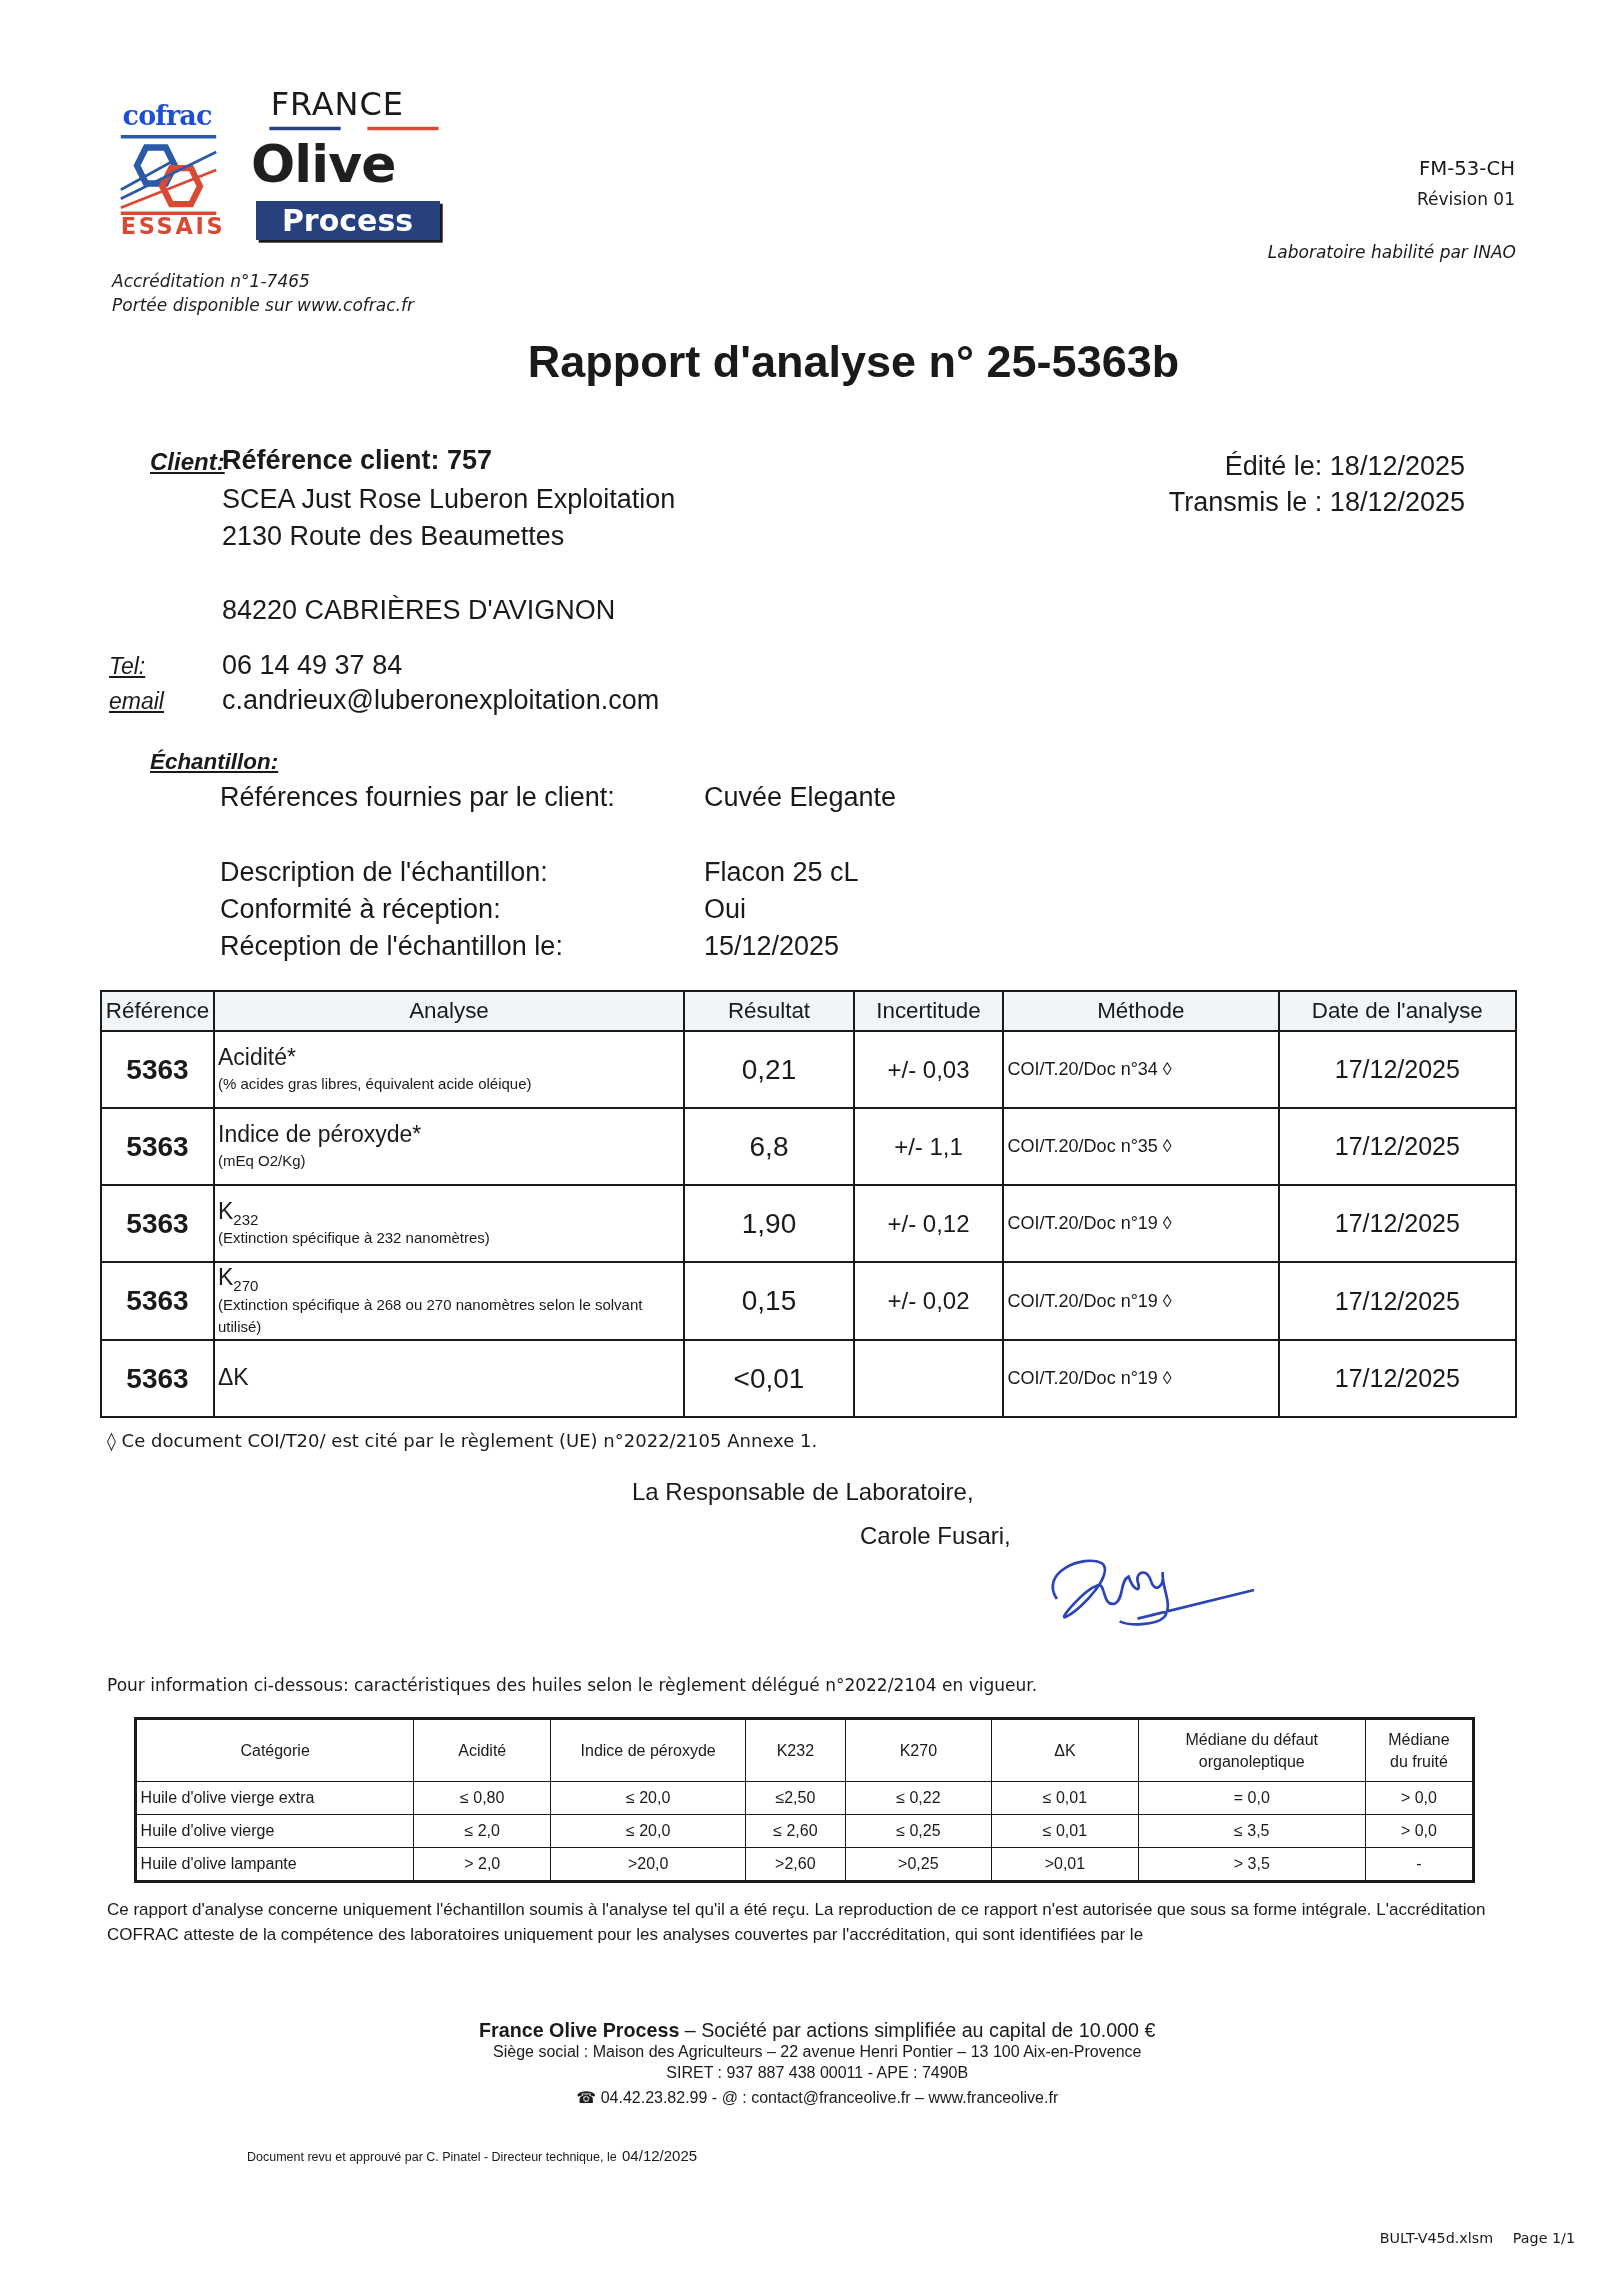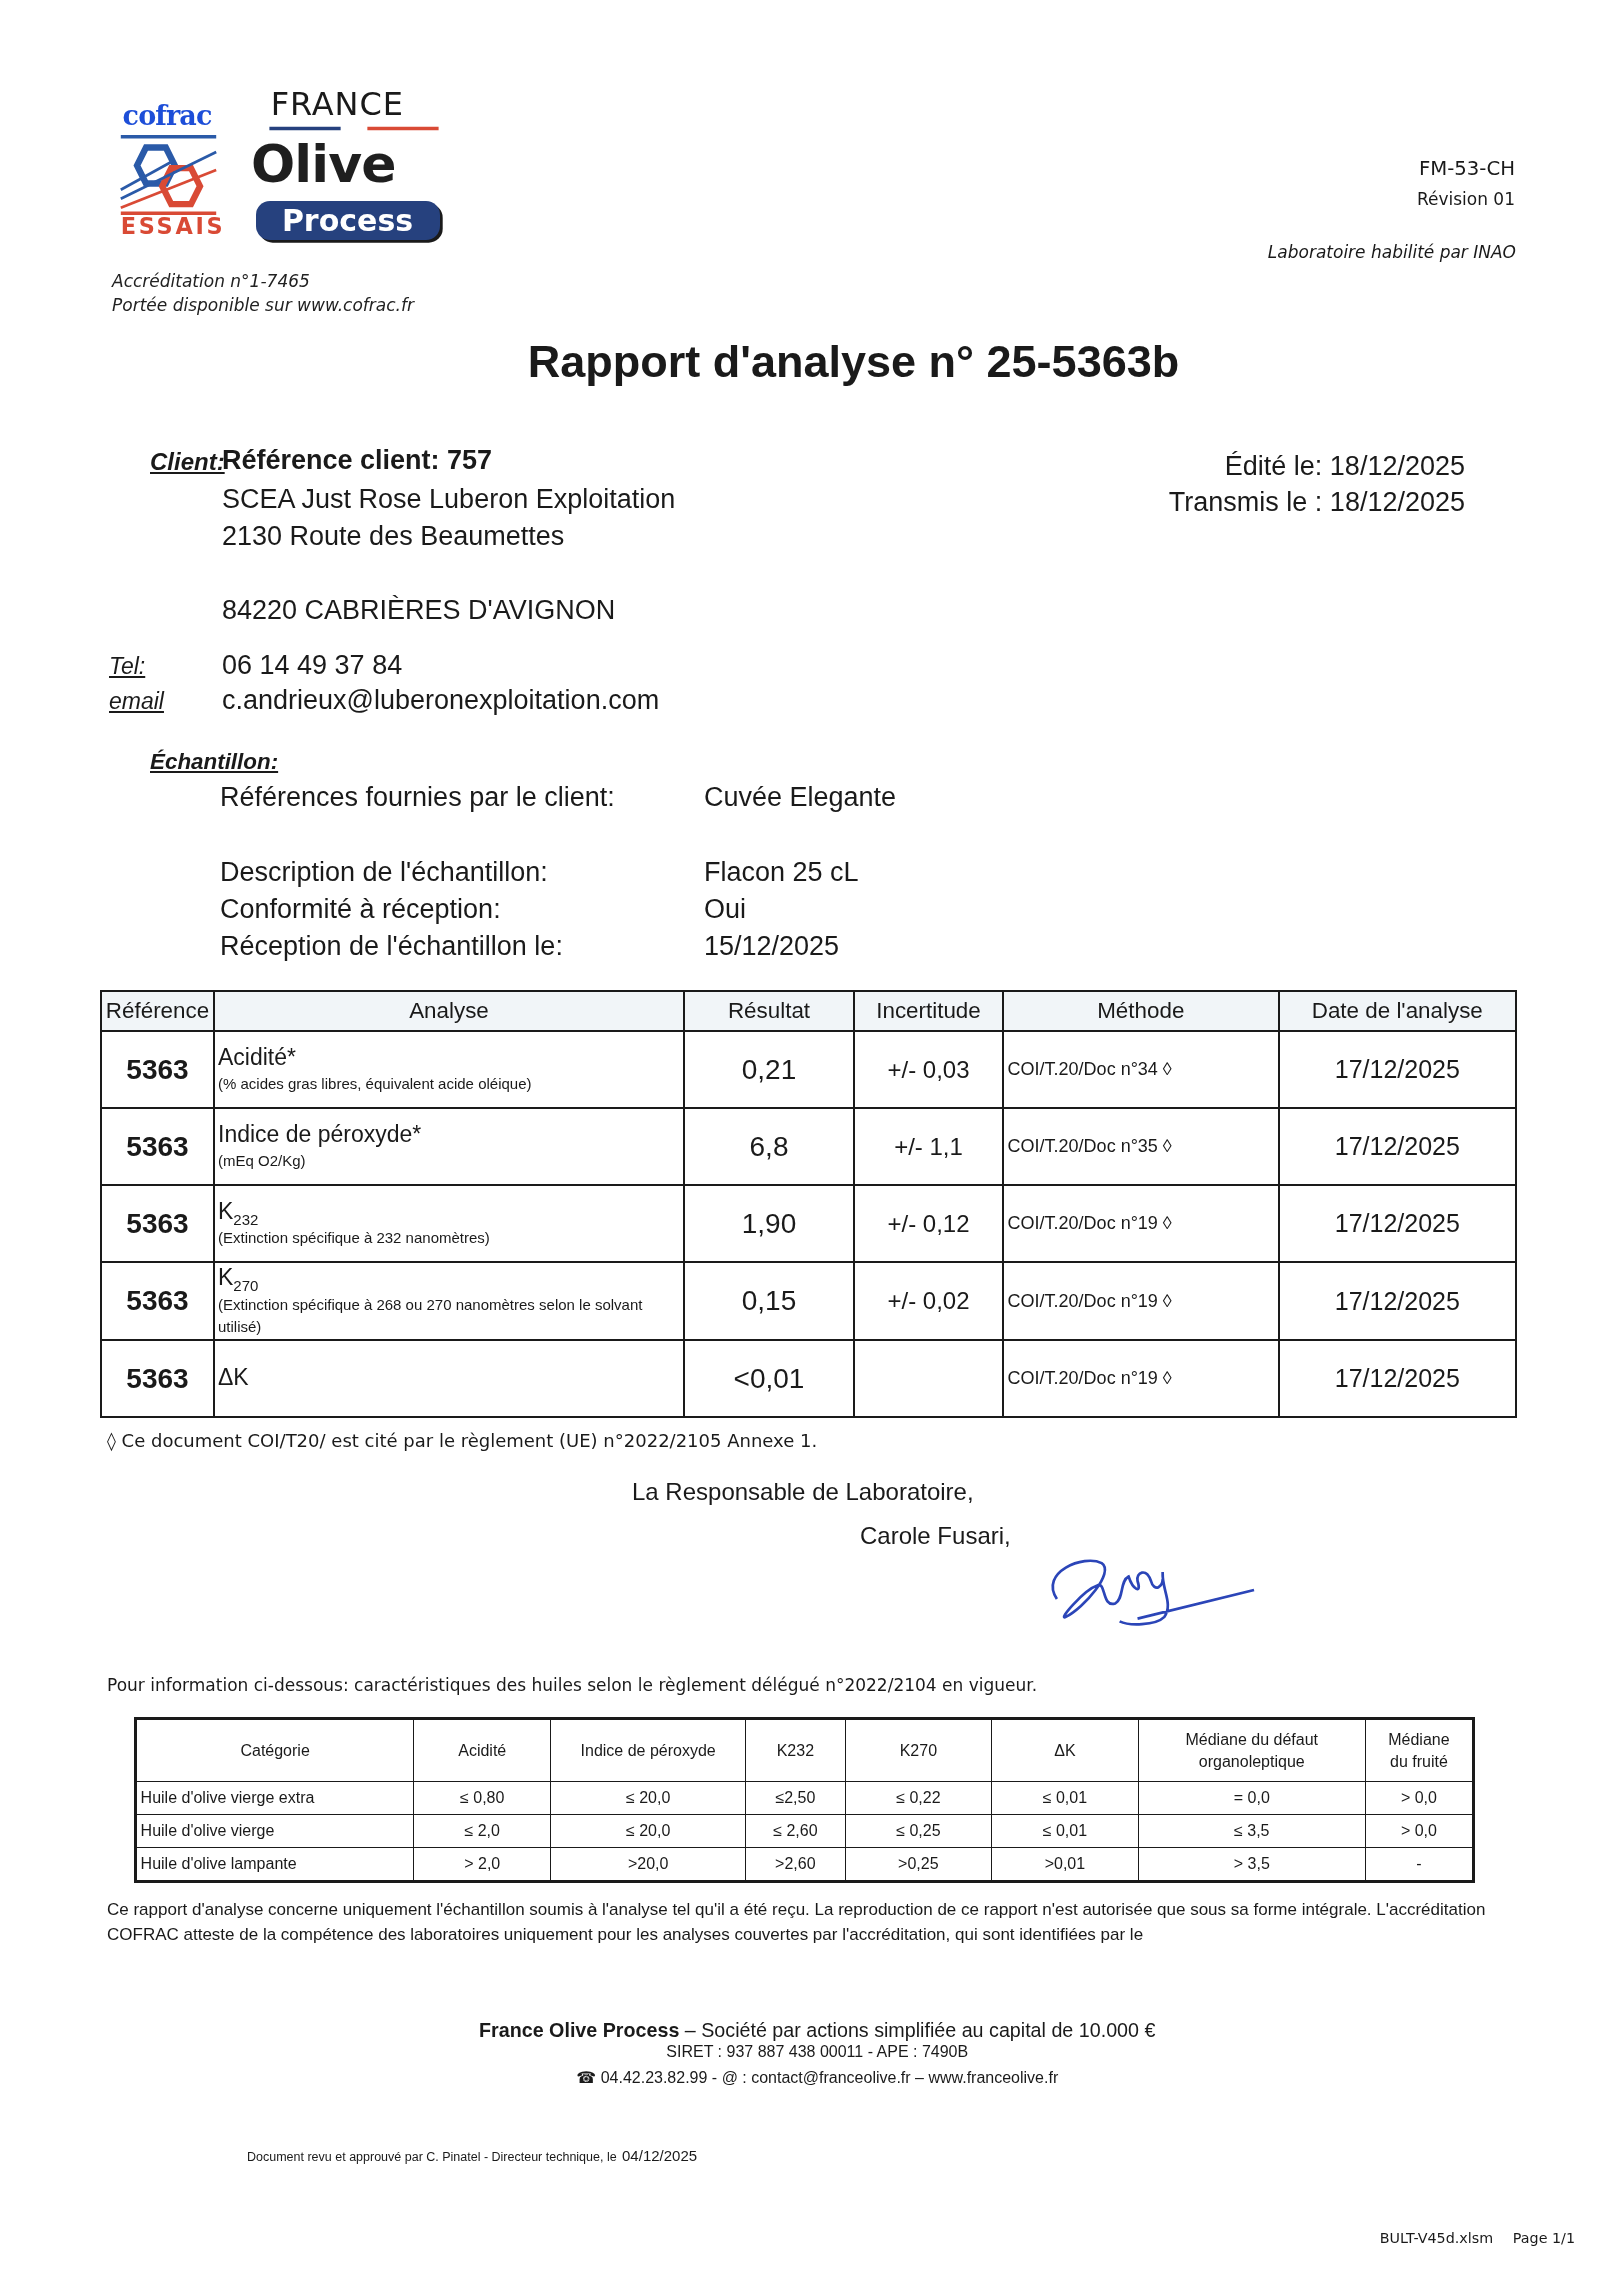--- a/index.html
+++ b/index.html
@@ -7,21 +7,21 @@
          font-family: "DejaVu Sans", sans-serif; color: #1a1a1a; }
   .abs { position: absolute; }
 
   
   .cofrac { left: 119px; top: 100px; width: 103px; height: 143px; }
   .cofrac-word { font-family: "DejaVu Serif", serif; font-weight: bold; color: #1d4ed8; font-size: 27px; letter-spacing: -0.9px; position:absolute; left:3.6px; top:0; }
   .cofrac-essais { font-weight: bold; color: #d94a35; font-size: 22.4px; letter-spacing: 2.7px; position:absolute; left:1.8px; top: 113px; }
   .fop { left: 251px; top: 85px; width: 193px; height: 161px; }
   .fop-france { position:absolute; left: 19.7px; top: 0; font-size: 32px; color:#1a1a1a; letter-spacing: 0.9px; }
   .fop-olive { position:absolute; left: 0; top: 49px; font-size: 52px; font-weight: bold; color:#1f1f1f; letter-spacing:-0.9px; }
-  .fop-process { position:absolute; left: 4.5px; top: 116px; width: 184px; height: 39px; background:#26417e; color:#fff; font-weight:bold; font-size: 30px; text-align:center; line-height: 39px; box-shadow: 2.7px 2.7px 0 #1a1a1a; border-radius: 14px; }
+  .fop-process { position:absolute; left: 4.5px; top: 116px; width: 184px; height: 39px; background:#26417e; color:#fff; font-weight:bold; font-size: 30px; text-align:center; line-height: 39px; box-shadow: 2.7px 2.7px 0 #1a1a1a; }
   .accred { left: 112px; top: 269px; font-style: italic; font-size: 17px; line-height: 24px; color:#222; }
 
   .formcode { right: 107px; top: 154px; text-align: right; font-size: 19.7px; line-height: 30px; }
   .formcode .rev { font-size: 17px; }
   .inao { right: 106px; top: 242px; font-style: italic; font-size: 17px; }
 
   .title { left: 0; width: 100%; top: 336px; text-align: center; font-family: "Liberation Sans", sans-serif; font-weight: bold; font-size: 45px; padding-left: 85px; box-sizing: border-box; }
 
   .lbl-u { font-style: italic; font-weight: bold; text-decoration: underline; margin-left: 41px; }
   .lbl-u2 { font-style: italic; text-decoration: underline; }
@@ -259,20 +259,21 @@
         <td>&gt; 3,5</td>
         <td>-</td>
       </tr>
     </tbody>
 </table>
 
 <div class="abs disclaimer">Ce rapport d'analyse concerne uniquement l'échantillon soumis à l'analyse tel qu'il a été reçu. La reproduction de ce rapport n'est autorisée que sous sa forme intégrale. L'accréditation COFRAC atteste de la compétence des laboratoires uniquement pour les analyses couvertes par l'accréditation, qui sont identifiées par le</div>
 
 <div class="abs company">
   <div class="l1"><b>France Olive Process</b><span> – Société par actions simplifiée au capital de 10.000 €</span></div>
+  <div class="l2">Siège social : Maison des Agriculteurs – 22 avenue Henri Pontier – 13 100 Aix-en-Provence</div>
   <div class="l3">SIRET : 937 887 438 00011 - APE : 7490B</div>
   <div class="l4"><span>☎</span> <span>04.42.23.82.99 - @ : contact@franceolive.fr – www.franceolive.fr</span></div>
 </div>
 
 <div class="abs revu">
   <span>Document revu et approuvé par C. Pinatel - Directeur technique, le</span><span class="d">04/12/2025</span>
 </div>
 
 <div class="abs bult">
   <span style="margin:0">BULT-V45d.xlsm</span><span>Page  1/1</span>

